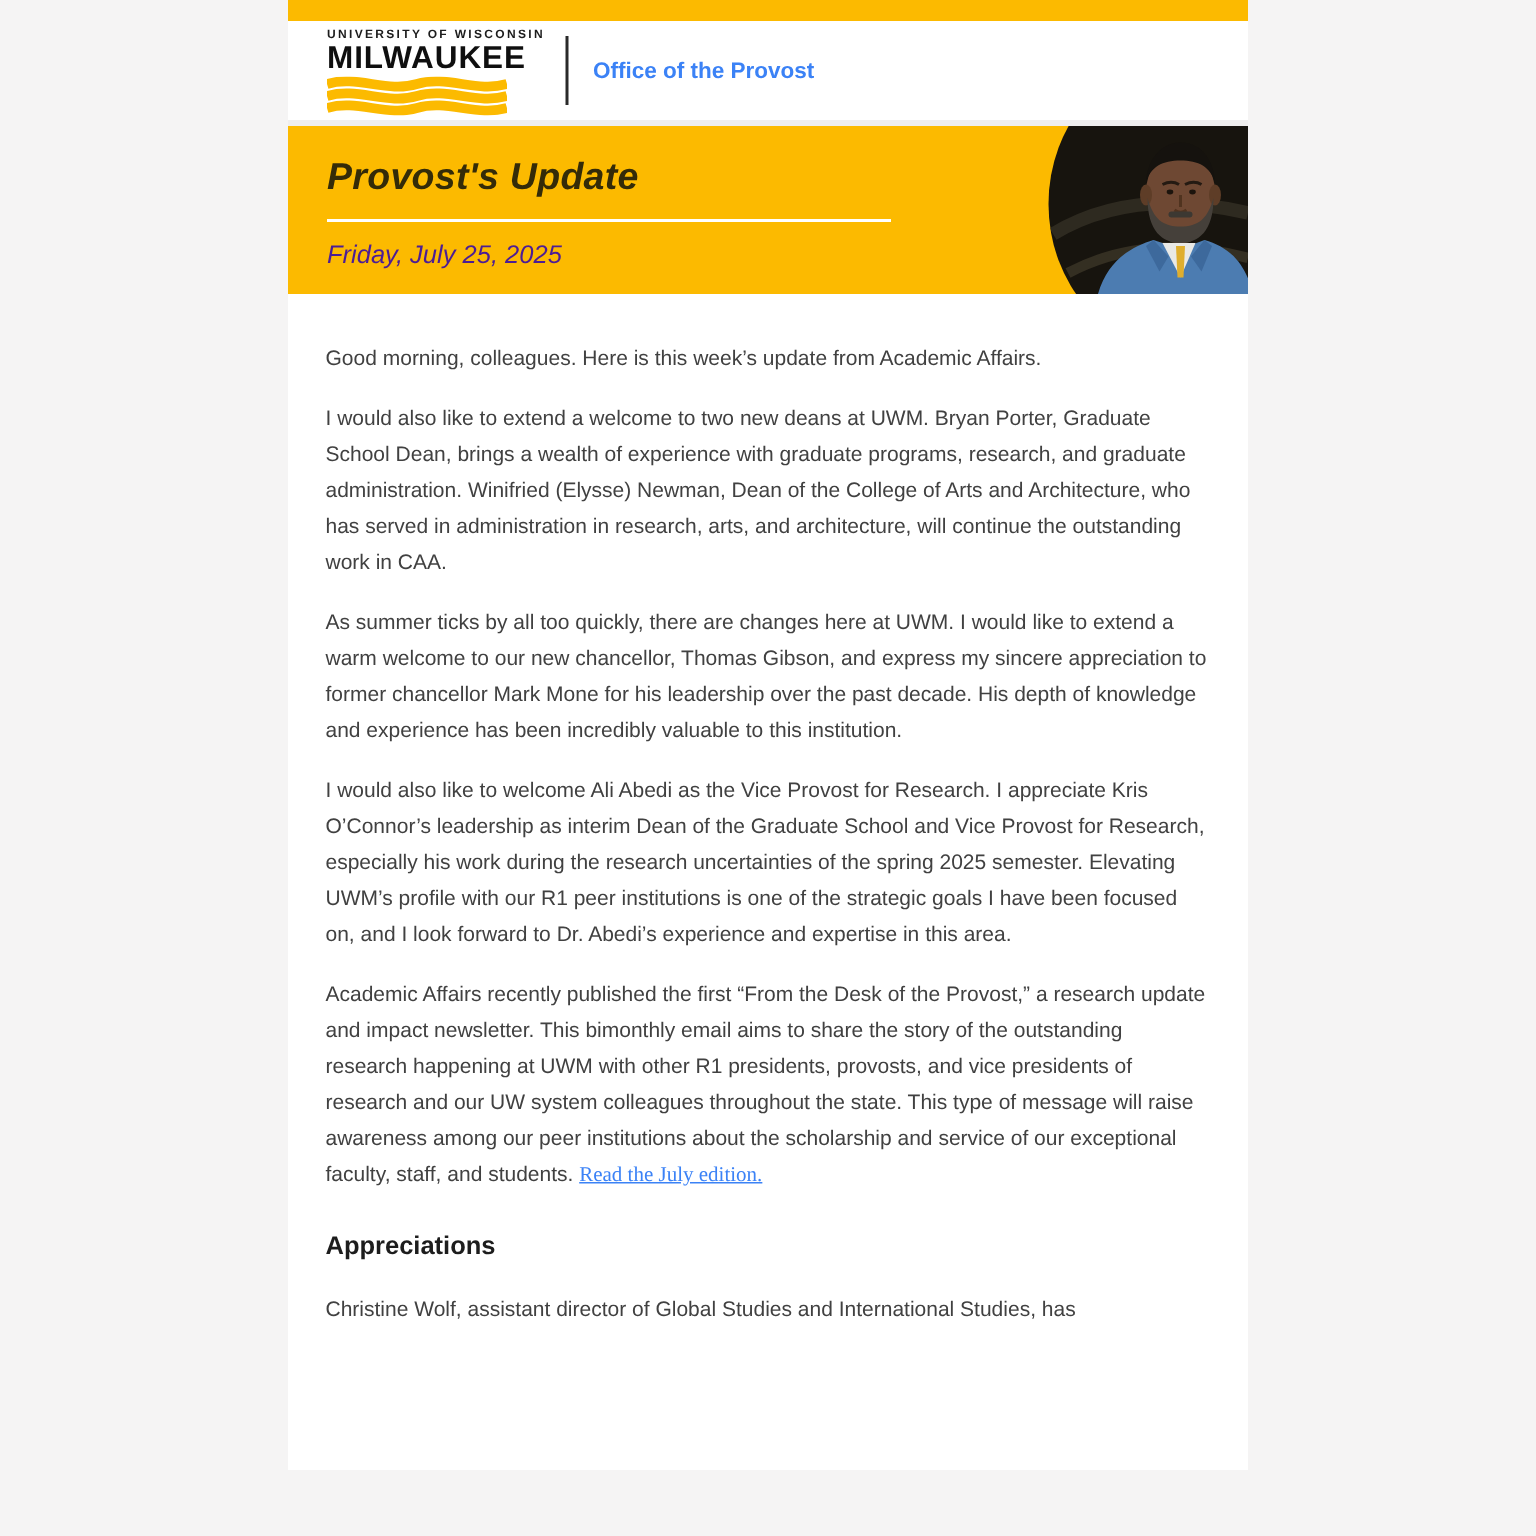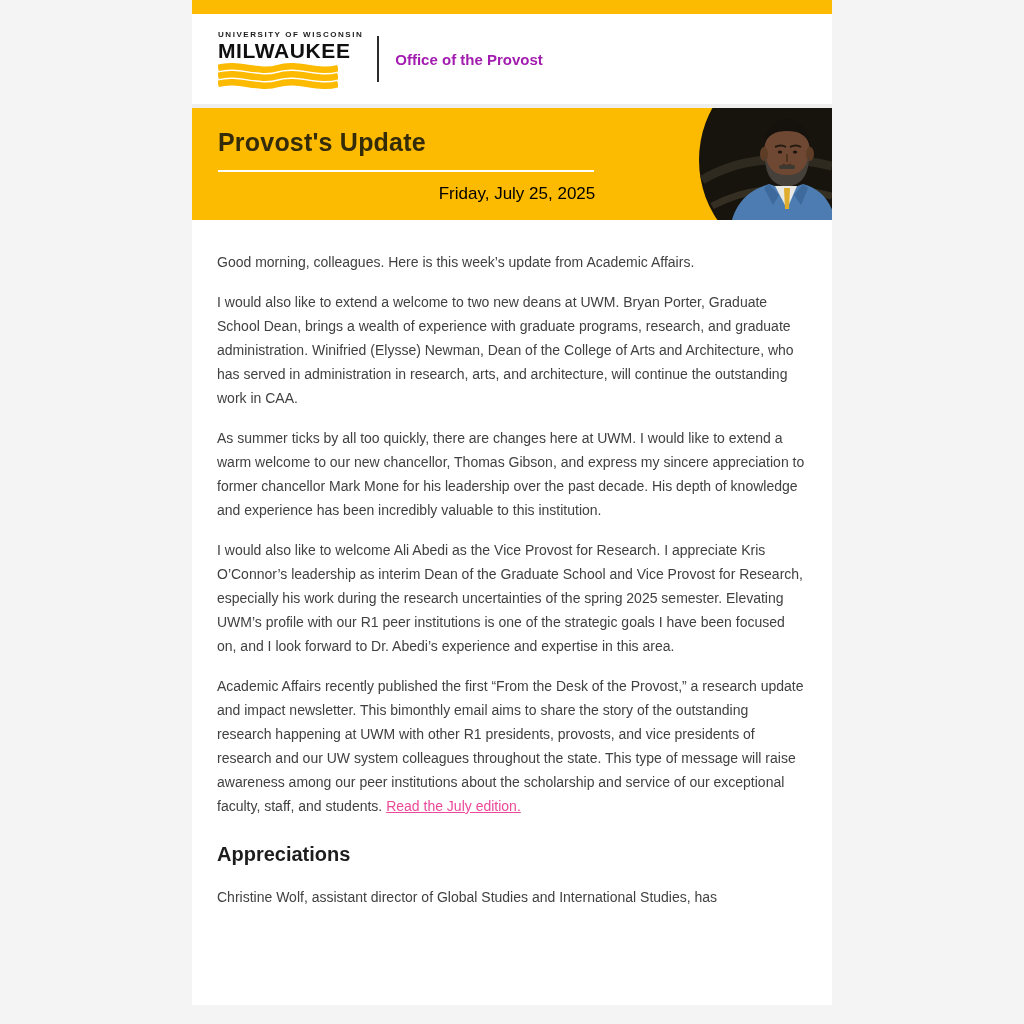--- a/index.html
+++ b/index.html
@@ -4,53 +4,53 @@
 <style>
   html, body { margin: 0; padding: 0; }
   body {
     width: 1024px; height: 1024px; overflow: hidden;
     background: #f5f4f4;
     font-family: "Liberation Sans", sans-serif;
   }
   .email { width: 640px; margin: 0 auto; }
   .topbar { height: 14px; background: #fcba00; }
   .header {
-    background: #ffffff; height: 90px;
+    background: #ffffff; height: 66px;
     display: flex; align-items: center;
     padding-left: 26px; box-sizing: border-box;
   }
   .logo { display: inline-block; cursor: pointer; }
   .logo-top {
     font-size: 8px; font-weight: bold; letter-spacing: 1.55px;
     color: #1c1c1c; white-space: nowrap;
   }
   .logo-main {
     font-size: 21px; font-weight: 800; letter-spacing: 0.6px;
     color: #0f0f0f; line-height: 1.0; margin-top: 1px; white-space: nowrap;
   }
   .flag { margin-top: 2px; display: block; }
   .divider { width: 2px; height: 46px; background: #2a2a2a; margin: 0 16px 0 14px; }
-  .dept { font-size: 15px; font-weight: bold; color: #a21caf; }
+  .dept { font-size: 15px; font-weight: bold; color: #3b82f6; }
   .header-gap { height: 4px; background: #efeeee; }
   .banner { position: relative; background: #fcba00; height: 112px; overflow: hidden; }
-  .banner-inner { padding: 20px 16px 0 26px; position: relative; z-index: 2; }
+  .banner-inner { padding: 20px 16px 0 26px; position: relative; z-index: 2; font-style: italic; }
   .banner-title { font-size: 25px; font-weight: bold; color: #342b08; margin: 0; letter-spacing: 0.2px; }
   .banner-rule { width: 376px; height: 2px; background: #ffffff; margin-top: 13px; }
-  .banner-date { font-size: 17px; color: #000000; margin-top: 12px; text-align: center; }
+  .banner-date { font-size: 17px; color: #4c1d95; margin-top: 12px; }
   .photo { position: absolute; top: 0; right: 0; width: 142px; height: 112px; z-index: 1; }
   .content { background: #ffffff; padding: 30px 26px 80px 25px; box-sizing: border-box; }
   .content p {
     margin: 0 0 16px 0; font-size: 14px; line-height: 24px;
     color: #414141;
   }
   .content h2 {
-    font-size: 20px; font-weight: bold; color: #1d1d1d;
+    font-size: 17px; font-weight: bold; color: #1d1d1d;
     margin: 25px 0 19px 0;
   }
-  a.link { color: #ec4899; text-decoration: underline; cursor: pointer; }
+  a.link { color: #3b82f6; text-decoration: underline; cursor: pointer; font-family: Liberation Serif, serif; }
 </style>
 </head>
 <body>
 
 <div class="email">
 
   <div class="topbar"></div>
 
   <div class="header">
     <div class="logo">

